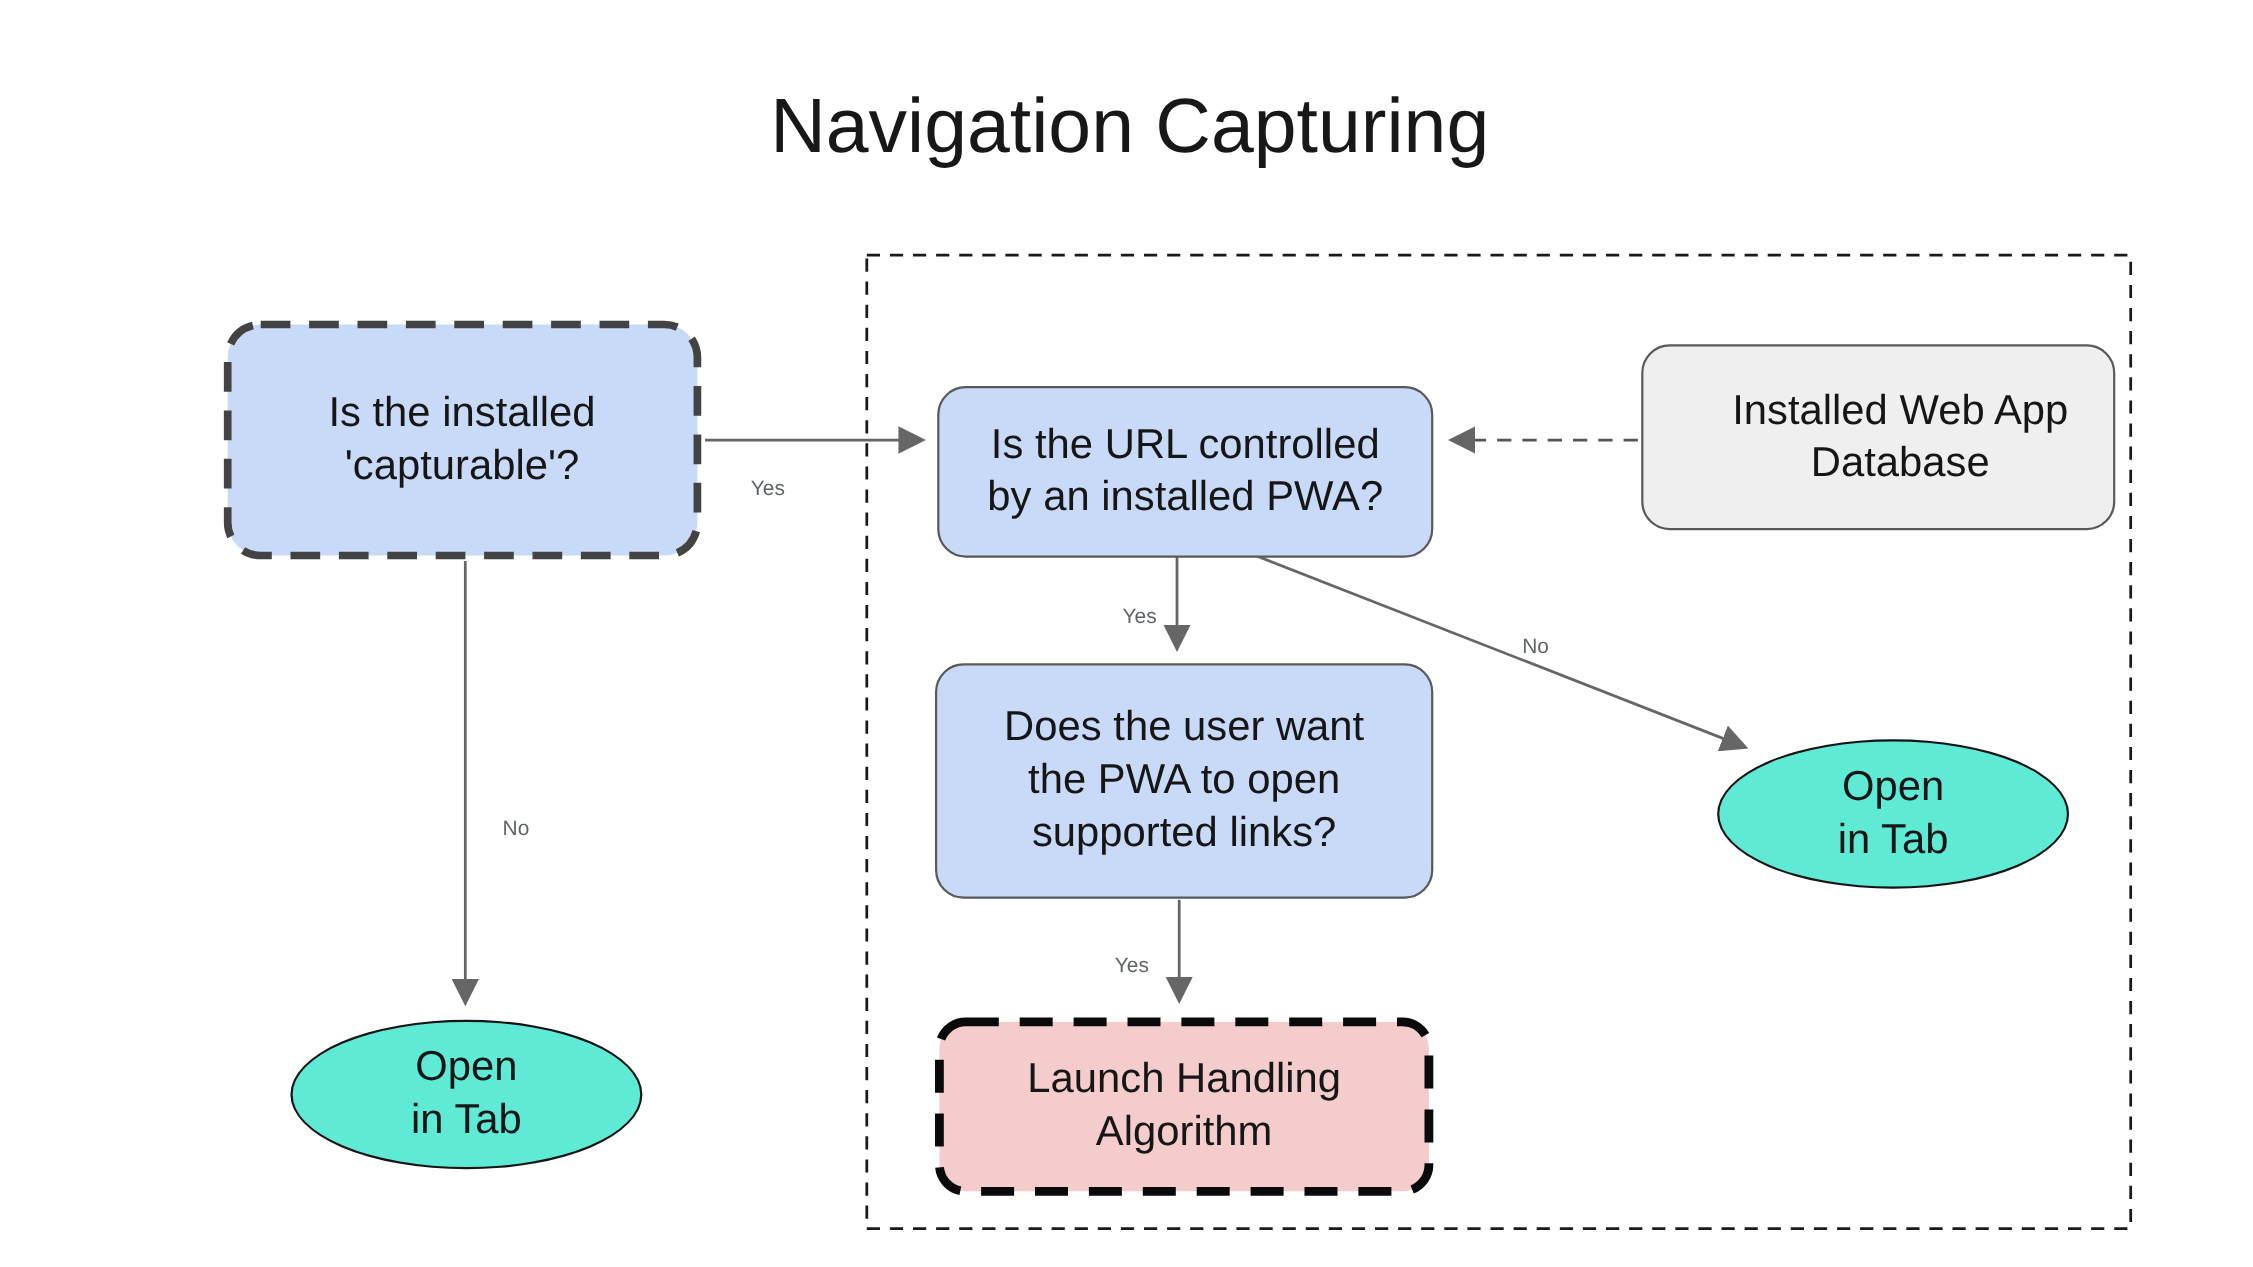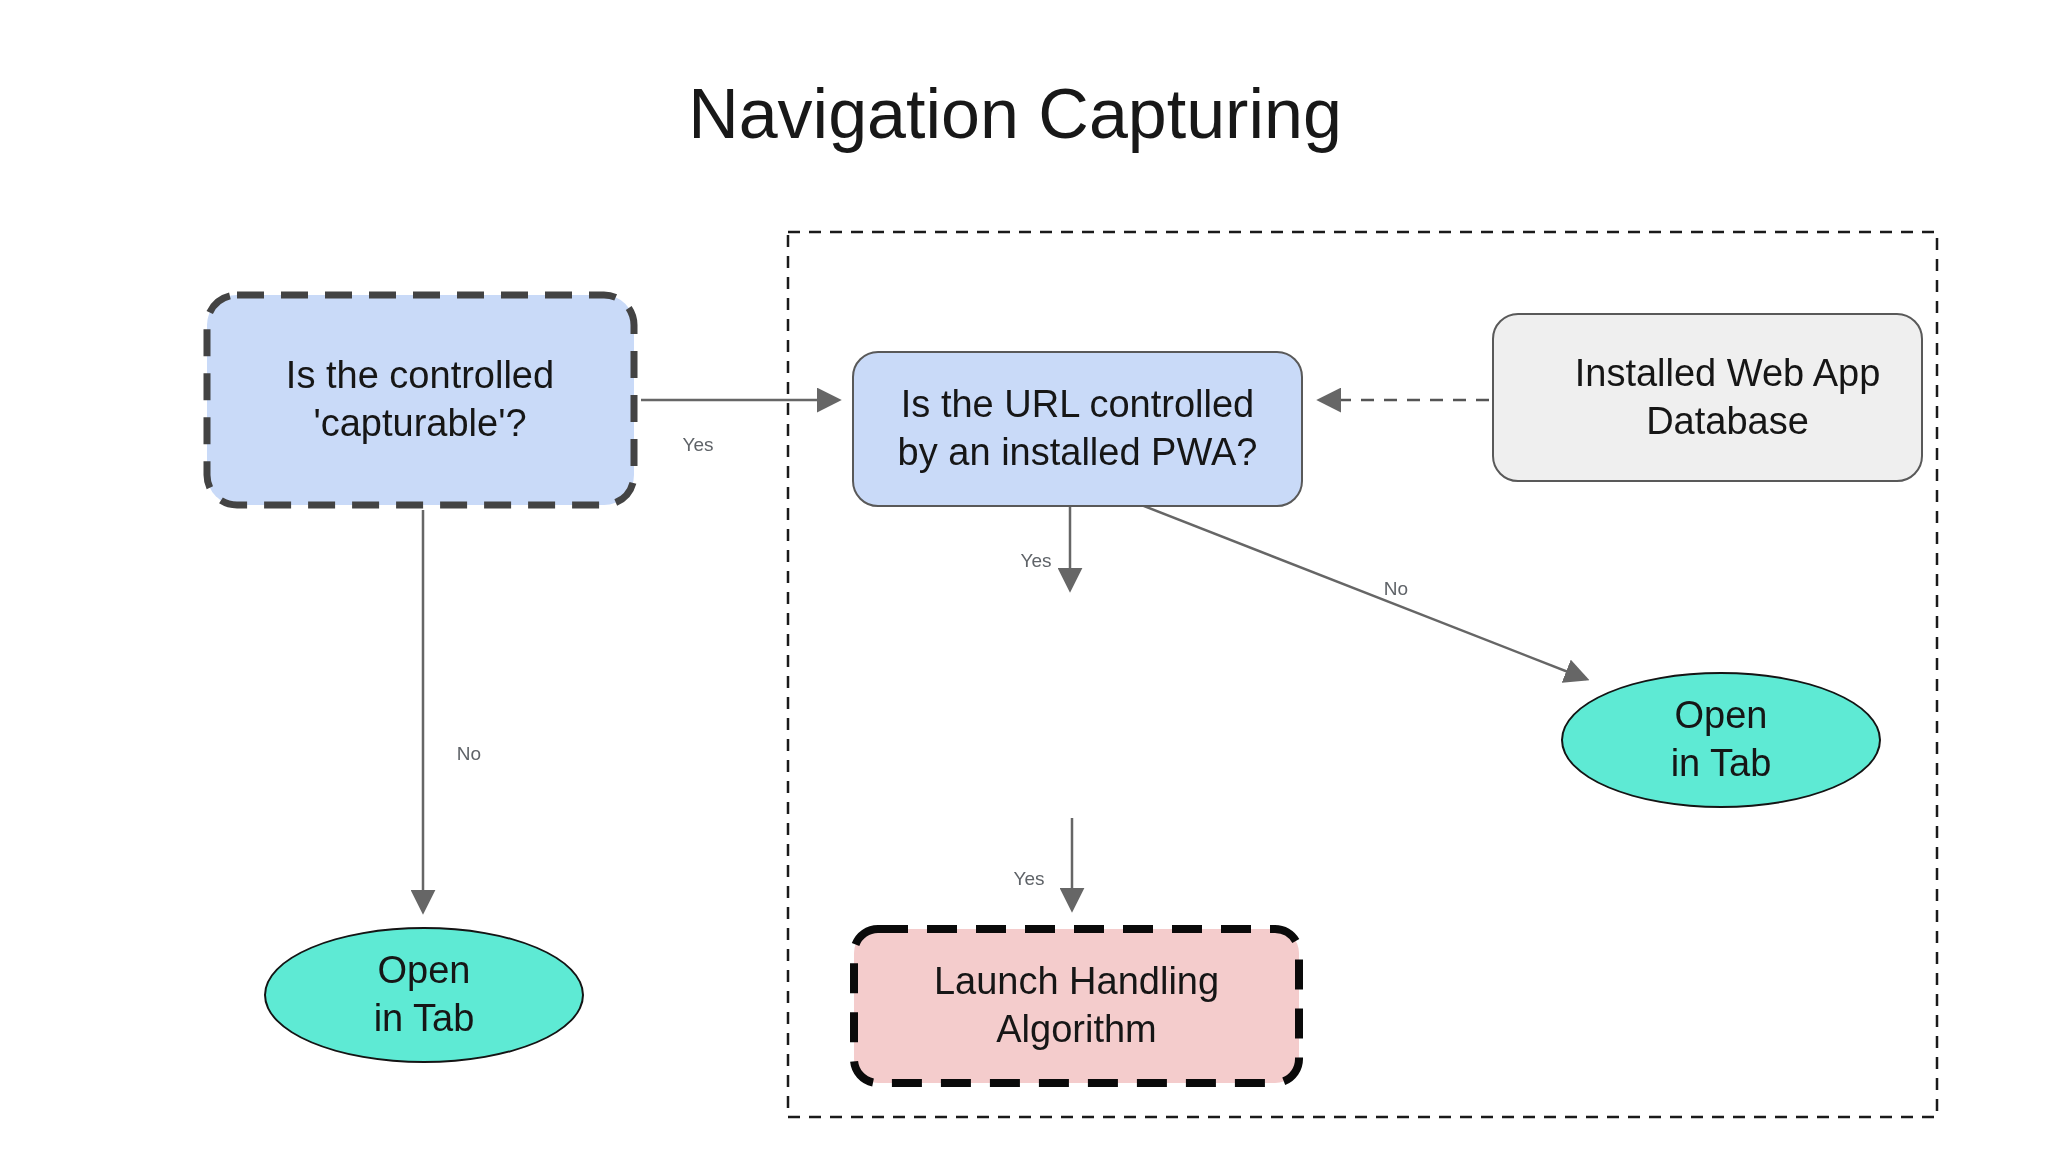--- a/index.html
+++ b/index.html
@@ -13,20 +13,21 @@
   }
   .title {
     position: absolute;
     left: 0; top: 74px;
     width: 2030px;
     text-align: center;
     font-size: 70px;
     font-weight: 400;
     color: #181818;
     letter-spacing: 0px;
+    padding-left: 12px;
   }
   svg.wires {
     position: absolute;
     left: 0; top: 0;
     width: 2048px; height: 1152px;
     z-index: 1;
   }
   .node {
     position: absolute;
     z-index: 2;
@@ -106,34 +107,39 @@
     <line x1="641" y1="400" x2="838" y2="400" stroke="#666666" stroke-width="2.5" marker-end="url(#arrow)"></line>
     <line x1="1489" y1="400" x2="1320" y2="400" stroke="#555555" stroke-width="2.5" stroke-dasharray="13 10" marker-end="url(#arrow)"></line>
     <line x1="1070" y1="481" x2="1070" y2="589" stroke="#666666" stroke-width="2.5" marker-end="url(#arrow)"></line>
     <line x1="1080" y1="481" x2="1586" y2="679" stroke="#666666" stroke-width="2.5" marker-end="url(#arrow)"></line>
     <line x1="1072" y1="818" x2="1072" y2="909" stroke="#666666" stroke-width="2.5" marker-end="url(#arrow)"></line>
     <line x1="423" y1="510" x2="423" y2="911" stroke="#666666" stroke-width="2.5" marker-end="url(#arrow)"></line>
   </svg>
 
 
   <div class="node transparent-shape" id="node-capturable-question">
-    <span>Is the controlled
+    <span>Is the installed
 'capturable'?</span>
   </div>
 
   <div class="node solid-border" id="node-url-question">
     <span>Is the URL controlled
 by an installed PWA?</span>
   </div>
 
   <div class="node solid-border gray-fill" id="node-database">
     <span>Installed Web App
 Database</span>
   </div>
 
+  <div class="node solid-border" id="node-user-question">
+    <span>Does the user want
+the PWA to open
+supported links?</span>
+  </div>
 
   <div class="node transparent-shape" id="node-launch">
     <span>Launch Handling
 Algorithm</span>
   </div>
 
   <div class="node ellipse" id="node-open-tab-left">
     <span>Open
 in Tab</span>
   </div>

